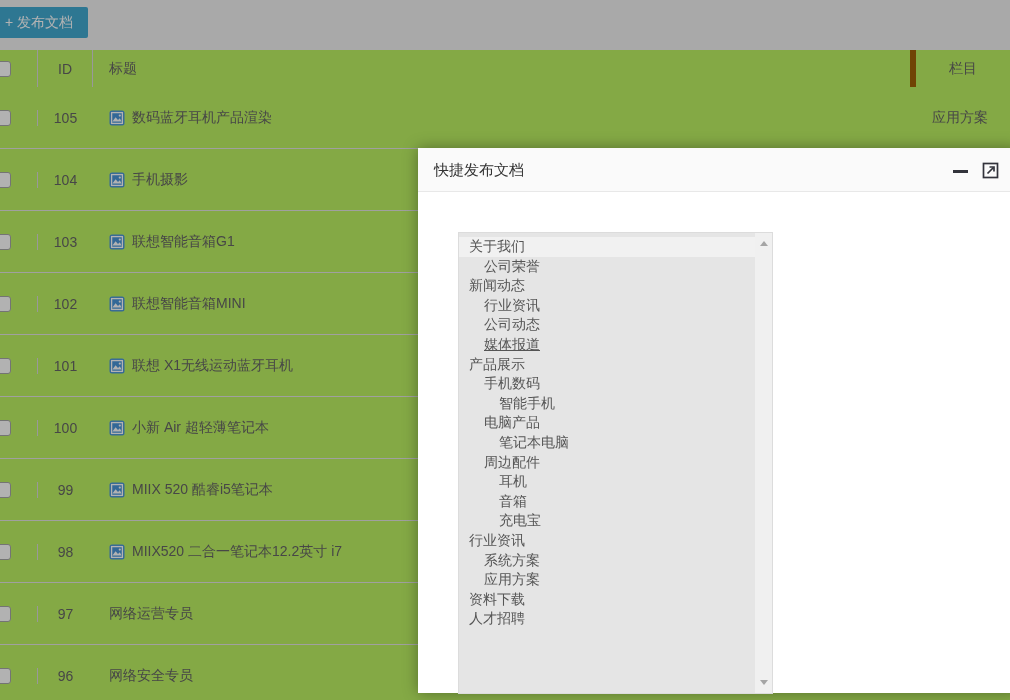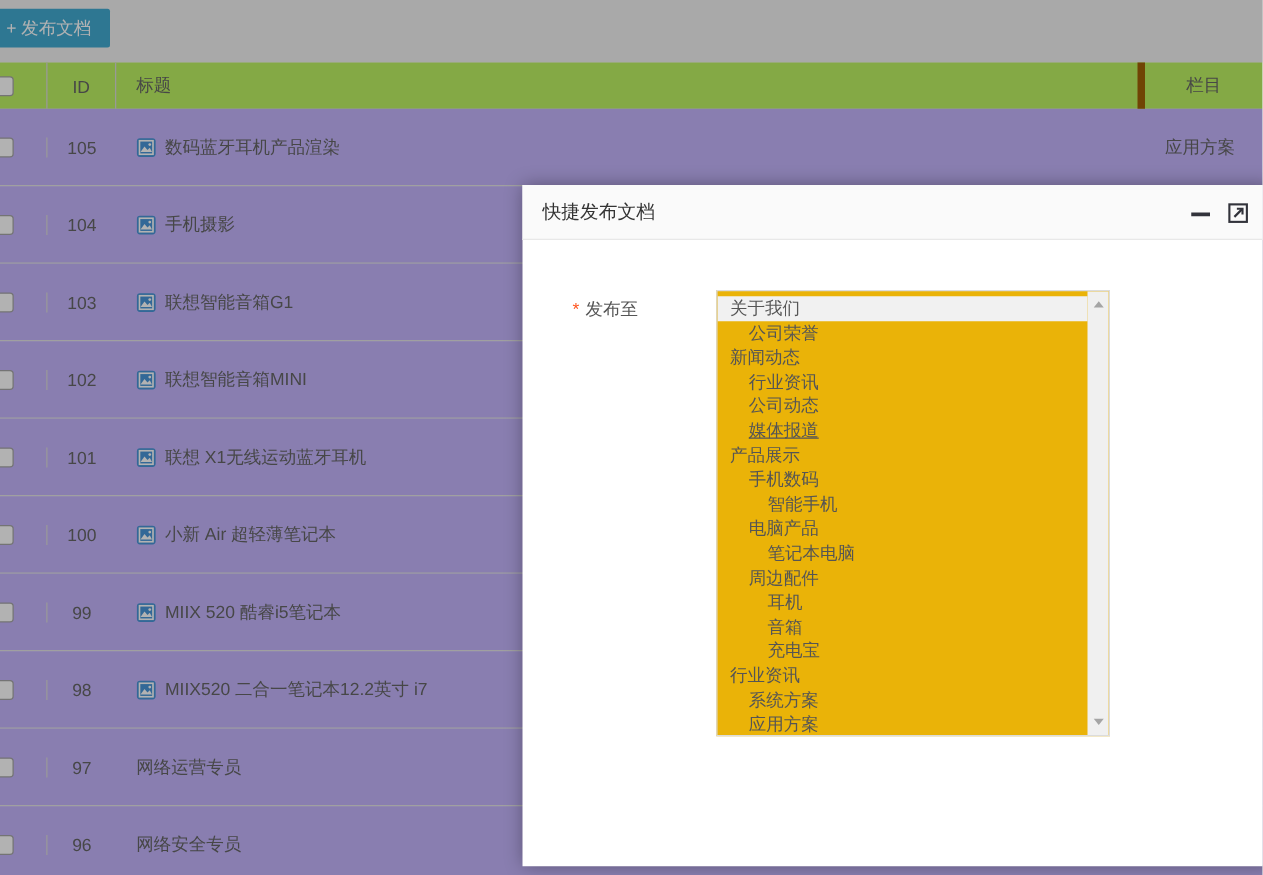--- a/index.html
+++ b/index.html
@@ -18,21 +18,21 @@
     color:#fff; font-size:14px; line-height:31px; cursor:pointer;
     font-family:inherit;
   }
   .doc-table { position:absolute; left:0; top:50px; width:1010px; background:#fff; }
   .thead { display:flex; height:37px; background:#bef264; align-items:flex-end; }
   .thead .cell { font-size:14px; color:#666; height:100%; display:flex; align-items:center; }
   .col-cb { width:38px; flex:none; border-right:1px solid #dcdcdc; display:flex; align-items:center; }
   .col-id { width:55px; flex:none; justify-content:center; border-right:1px solid #dcdcdc; }
   .col-title { flex:1; padding-left:16px; }
   .col-cat { width:100px; flex:none; justify-content:center; border-left:6px solid #a16207; }
-  .trow { display:flex; height:62px; align-items:center; border-bottom:1px solid #e6e6e6; background:#c4b5fd;justify-content:space-between; }
+  .trow { display:flex; height:62px; align-items:center; border-bottom:1px solid #e6e6e6; background:#bef264;justify-content:space-between; }
   .trow .col-id { border:none; font-size:14px; color:#666; display:flex; align-items:center; }
   .trow .col-cat { border:none; font-size:14px; color:#666; display:flex; align-items:center; }
   .trow .col-title { display:flex; align-items:center; gap:7px; font-size:14px; color:#666; }
   .cb {
     width:16px; height:16px; margin-left:-5px; flex:none;
     border:1px solid #a6a6a6; border-radius:3px; background:#fff;
   }
   .img-ico { width:16px; height:16px; flex:none; display:inline-block; }
 
   
@@ -51,21 +51,21 @@
     position:absolute; left:535px; top:22px; width:15px; height:3px;
     background:#32333b; cursor:pointer;
   }
   .win-max { position:absolute; left:564px; top:14px; width:18px; height:18px; cursor:pointer; }
 
   .form-item { margin-top:40px; padding-left:40px; display:flex; align-items:flex-start; }
   .form-label { width:115px; flex:none; padding-top:7px; font-size:14px; color:#555; }
   .req-star { color:#ff5722; margin-right:5px; font-size:14px; }
 
   .listbox {
-    position:relative; width:315px; height:357px; background:#eab308;
+    position:relative; width:315px; height:462px; background:#e5e5e5;
     border:1px solid #dcdcdc; overflow:hidden; padding-top:4px;
   }
   .opt {
     height:19.6px; line-height:19.6px; font-size:14px; color:#555;
     margin-right:17px; white-space:nowrap; cursor:default;
   }
   .opt.sel { background:#f1f1f1; }
   .sbar {
     position:absolute; top:0; right:0; bottom:0; width:17px; background:#f0f0f0;
   }
@@ -250,23 +250,20 @@
       <div class="win-max">
         <svg width="18" height="18" viewBox="0 0 18 18">
           <rect x="1.5" y="1.5" width="14" height="14" fill="none" stroke="#32333b" stroke-width="1.7"></rect>
           <line x1="5.5" y1="11.5" x2="11.5" y2="5.5" stroke="#32333b" stroke-width="1.7"></line>
           <polyline points="7.5,5 12,5 12,9.5" fill="none" stroke="#32333b" stroke-width="1.7"></polyline>
         </svg>
       </div>
     </div>
 
     <div class="form-item">
-      <div class="form-label">
-        <span class="req-star">*</span><span>发布至</span>
-      </div>
       <div class="listbox">
         <div id="listbox-options">
             <div class="opt sel" style="padding-left: 10px;">关于我们</div>
             <div class="opt" style="padding-left: 25px;">公司荣誉</div>
             <div class="opt" style="padding-left: 10px;">新闻动态</div>
             <div class="opt" style="padding-left: 25px;">行业资讯</div>
             <div class="opt" style="padding-left: 25px;">公司动态</div>
             <div class="opt" style="padding-left: 25px; text-decoration: underline;">媒体报道</div>
             <div class="opt" style="padding-left: 10px;">产品展示</div>
             <div class="opt" style="padding-left: 25px;">手机数码</div>

